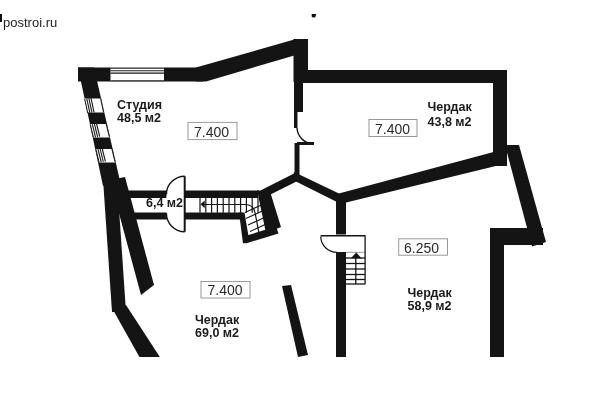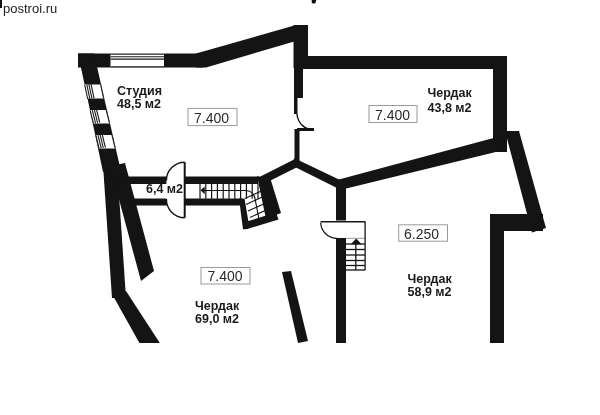--- a/index.html
+++ b/index.html
@@ -1,16 +1,16 @@
 <!DOCTYPE html>
 <html><head>
 <meta charset="utf-8">
 <style>
   html,body{margin:0;padding:0;background:#fff;}
-  #page{position:relative;width:600px;height:343px;overflow:hidden;font-family:"Liberation Sans",sans-serif;}
+  #page{position:relative;width:600px;height:343px;overflow:hidden;font-family:"Liberation Sans",sans-serif;margin-top:14px;}
   svg{display:block;}
   .rl{font-family:"Liberation Sans",sans-serif;font-weight:bold;font-size:12.5px;fill:#1a1a1a;opacity:0.999;}
   .lv{font-family:"Liberation Sans",sans-serif;font-size:14px;fill:#2a2a2a;opacity:0.999;}
 </style>
 </head>
 <body>
 <div id="page">
 <svg width="600" height="415" viewBox="0 0 600 415">
 
 <rect x="0" y="0" width="600" height="415" fill="#ffffff"></rect>

